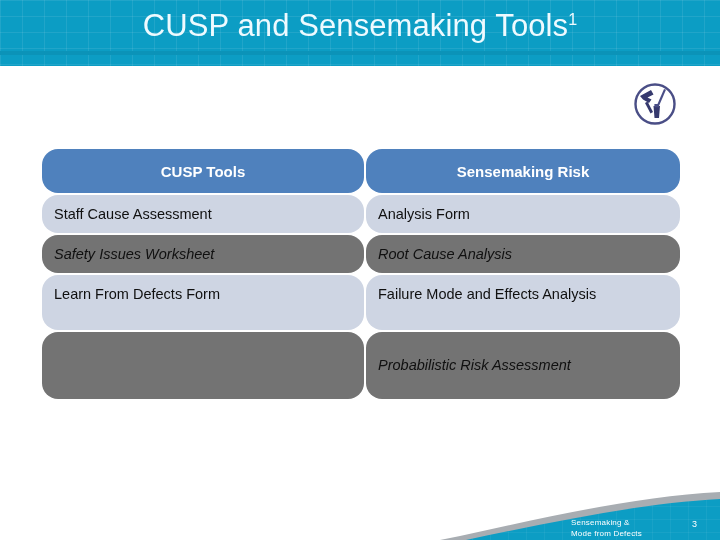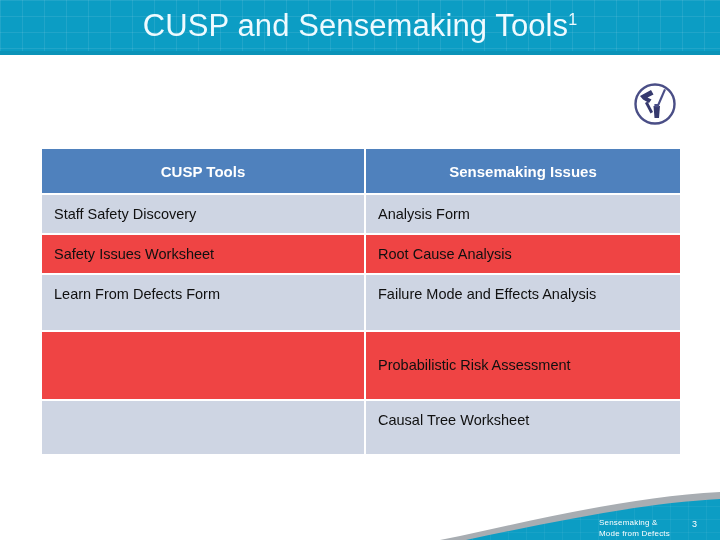--- a/index.html
+++ b/index.html
@@ -22,21 +22,21 @@
     background: #ffffff;
     overflow: hidden;
   }
 
   
   .header-band {
     position: absolute;
     left: 0;
     top: 0;
     width: 720px;
-    height: 55px;
+    height: 66px;
     background-color: #0c9dc4;
     background-image:
       repeating-linear-gradient(to right, rgba(255,255,255,0.085) 0px, rgba(255,255,255,0.085) 1px, rgba(0,0,0,0) 1px, rgba(0,0,0,0) 22px),
       repeating-linear-gradient(to bottom, rgba(255,255,255,0.085) 0px, rgba(255,255,255,0.085) 1px, rgba(0,0,0,0) 1px, rgba(0,0,0,0) 16px);
     overflow: hidden;
   }
   .header-band-underline {
     position: absolute;
     left: 0;
     top: 51px;
@@ -83,35 +83,36 @@
     table-layout: fixed;
   }
   .tools-table th, .tools-table td {
     padding: 6px 12px;
     vertical-align: middle;
     text-align: left;
     font-size: 14.5px;
     line-height: 21px;
     color: #101010;
     font-weight: 400;
+    border-radius: 16px;
   }
   .tools-table col.col-left  { width: 322px; }
   .tools-table col.col-right { width: 314px; }
 
   .tools-table thead th {
     background: #4f81bd;
     color: #ffffff;
     font-weight: bold;
     font-size: 15px;
     text-align: center;
     height: 36px;
     padding: 4px 10px;
   }
   .row-a td { background: #ced5e3; }
-  .row-b td { background: #ef4444; }
+  .row-b td { background: #737373; font-style: italic; }
 
   .r1 td { height: 26px; }
   .r2 td { height: 26px; }
   .r3 td { height: 40px; vertical-align: top; padding-top: 9px; margin-left: 40px; }
   .r4 td { height: 38px; vertical-align: top; padding-top: 23px; }
   .r5 td { height: 38px; vertical-align: top; padding-top: 9px; }
 
   
   .footer-left {
     position: absolute;
@@ -135,21 +136,20 @@
   }
   .footer-meta {
     position: absolute;
     left: 571px;
     top: 518px;
     font-size: 8px;
     line-height: 10.5px;
     color: #ffffff;
     letter-spacing: 0.2px;
     white-space: nowrap;
-    margin-left: 28px;
   }
   .footer-page {
     position: absolute;
     left: 692px;
     top: 519px;
     font-size: 9px;
     line-height: 11px;
     color: #ffffff;
     white-space: nowrap;
   }
@@ -180,43 +180,39 @@
   </div>
 
   <table class="tools-table">
     <colgroup>
       <col class="col-left">
       <col class="col-right">
     </colgroup>
     <thead>
       <tr>
         <th>CUSP Tools</th>
-        <th>Sensemaking Issues</th>
+        <th>Sensemaking Risk</th>
       </tr>
     </thead>
     <tbody>
       <tr class="row-a r1">
-        <td>Staff Safety Discovery</td>
+        <td>Staff Cause Assessment</td>
         <td>Analysis Form</td>
       </tr>
       <tr class="row-b r2">
         <td>Safety Issues Worksheet</td>
         <td>Root Cause Analysis</td>
       </tr>
       <tr class="row-a r3">
         <td>Learn From Defects Form</td>
         <td>Failure Mode and Effects Analysis</td>
       </tr>
       <tr class="row-b r4">
         <td></td>
         <td>Probabilistic Risk Assessment</td>
-      </tr>
-      <tr class="row-a r5">
-        <td></td>
-        <td>Causal Tree Worksheet</td>
       </tr>
     </tbody>
   </table>
 
 
   <div class="footer-swoosh">
     <svg width="320" height="60" viewBox="0 0 320 60" xmlns="http://www.w3.org/2000/svg" aria-hidden="true">
       <path d="M320 12 C 240 16, 150 36, 60 56 L 40 60 L 320 60 Z" fill="#a8adb2"></path>
       <path d="M320 19 C 242 23, 152 42, 66 60 L 320 60 Z" fill="#0c9dc4"></path>
       <g opacity="0.09">

